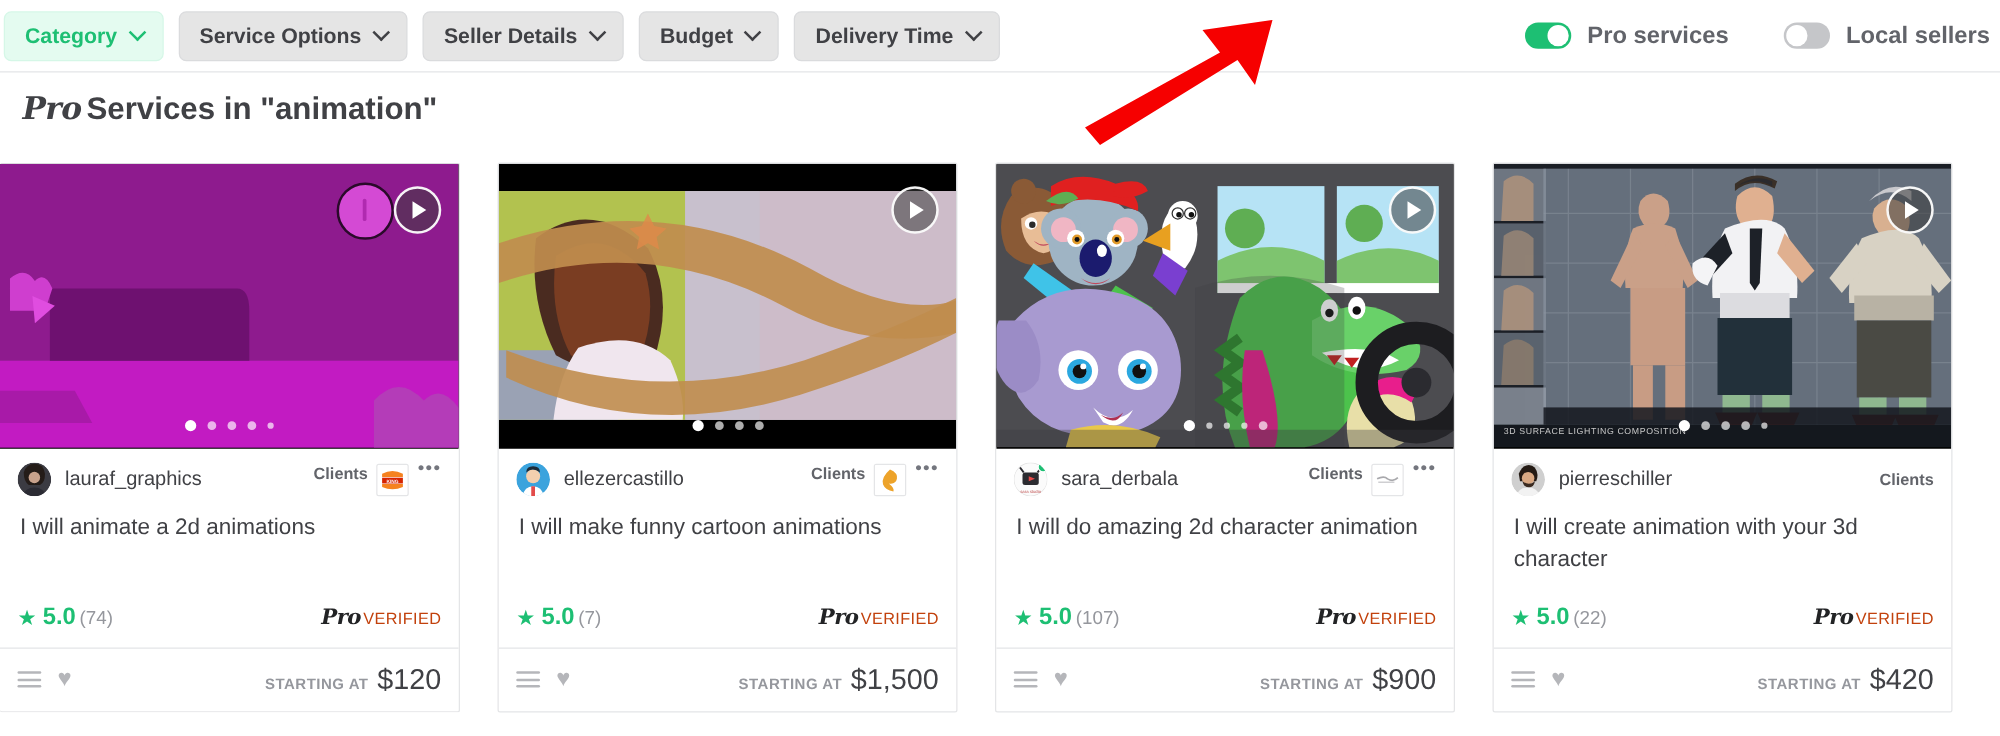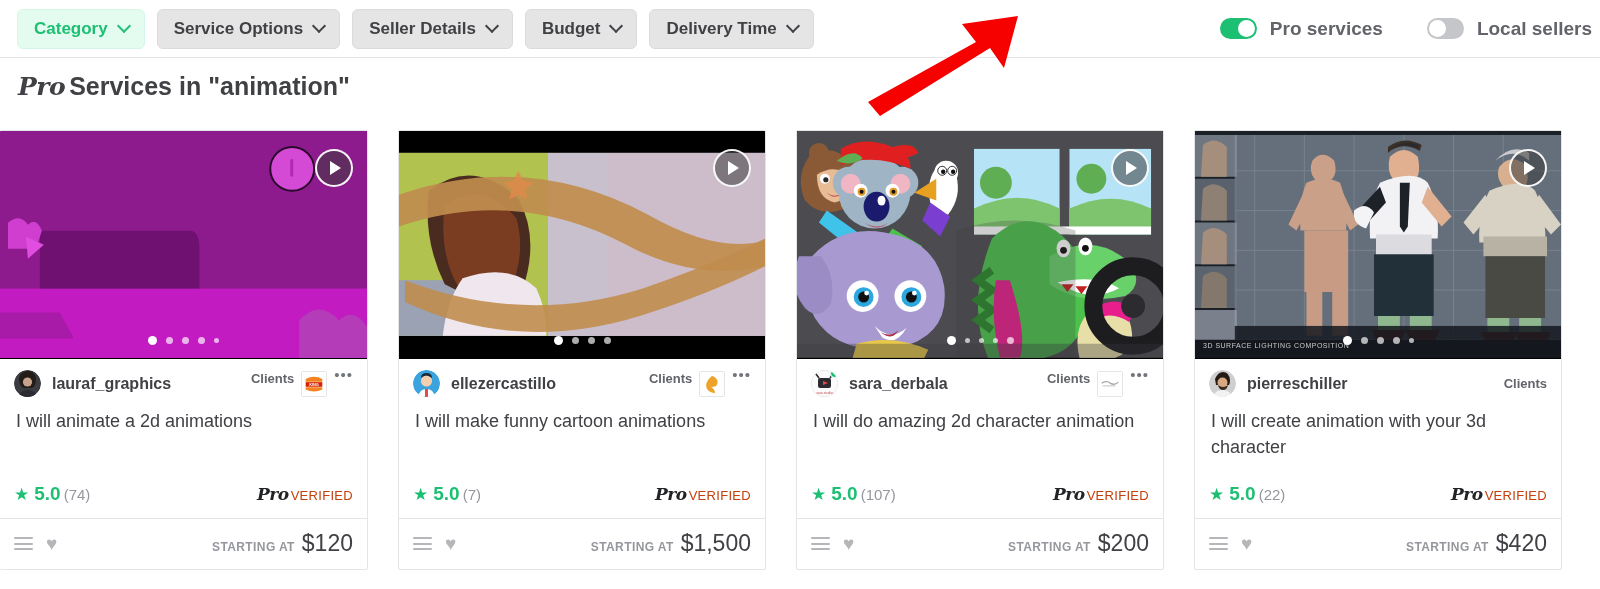--- a/index.html
+++ b/index.html
@@ -8,21 +8,21 @@
     width: 1600px; height: 589px;
     background: #ffffff;
     font-family: "Liberation Sans", sans-serif;
     overflow: hidden;
   }
   #root { position: relative; width: 1600px; height: 589px; background:#fff; }
 
   
   .filter-bar {
     position: absolute; left:0; top:0; width:1600px; height:58px;
-    background:#fff; display:flex; align-items:center; padding-left:17px;
+    background:#fff; display:flex; align-items:center; padding-left:3px;
     border-bottom:1px solid #e4e5e7;
   }
   .fbtn {
     height:40px; border:1px solid #dadbdd; border-radius:6px; background:#e5e5e5;
     display:flex; align-items:center; gap:11px; padding:0 14px 0 16px;
     font-size:17px; font-weight:700; color:#404145; cursor:pointer;
     margin-right:12px; white-space:nowrap;
   }
   .fbtn.active { background:#e4fbf0; border-color:#d5f7e7; color:#1dbf73; }
   .chev { width:11px; height:11px; display:inline-block; position:relative; top:-2px; }
@@ -79,21 +79,21 @@
   .dot.a { width:9px; height:9px; background:#fff; }
   .dot.s { width:5px; height:5px; }
   .badge-caption {
     position:absolute; left:8px; bottom:10px; font-size:7px; letter-spacing:.5px;
     color:#c9c9c9; font-family:"Liberation Sans", sans-serif;
   }
 
   .seller { display:flex; align-items:center; padding:11px 14px 6px 14px; }
   .avatar { width:27px; height:27px; border-radius:50%; position:relative; flex:none; overflow:hidden; }
   .avatar .online { position:absolute; right:-1px; top:-1px; width:9px; height:9px; border-radius:50%; background:#1dbf73; border:1.5px solid #fff; }
-  .sname { margin-left:11px; font-size:16px; font-weight:700; color:#404145; white-space:nowrap;text-align:right; }
+  .sname { margin-left:11px; font-size:16px; font-weight:400; color:#404145; white-space:nowrap;text-align:right; }
   .clients { margin-left:auto; display:flex; align-items:flex-start; gap:7px; }
   .clients-lbl { font-size:13px; font-weight:700; color:#62646a; }
   .client-logo { width:26px; height:26px; border:1px solid #e4e5e7; border-radius:2px; background:#fff; position:relative; overflow:hidden; }
   .dots3 { font-size:15px; color:#74767e; letter-spacing:1px; line-height:8px; cursor:pointer; }
 
   .title {
     padding:6px 16px 0 16px; font-size:18px; line-height:1.42; color:#404145;
     height:74px; overflow:hidden; cursor:pointer;
   }
 
@@ -432,21 +432,21 @@
       </div>
       <div class="footer">
         <span class="ico-list">
             <i></i>
             <i></i>
             <i></i>
           </span>
         <span class="ico-heart">♥</span>
         <span class="price-wrap">
           <span class="starting">STARTING AT</span>
-          <span class="price">$200</span>
+          <span class="price">$900</span>
         </span>
       </div>
     </div>
 
     <div class="card">
       <div class="thumb">
         <svg class="thumb-art" viewBox="0 0 368 228" preserveAspectRatio="none">
           <rect width="368" height="228" fill="#1b1f26"></rect>
           <rect x="40" y="4" width="328" height="206" fill="#5d6773"></rect>
           <rect x="40" y="4" width="328" height="206" fill="#6e7886" opacity=".5"></rect>

